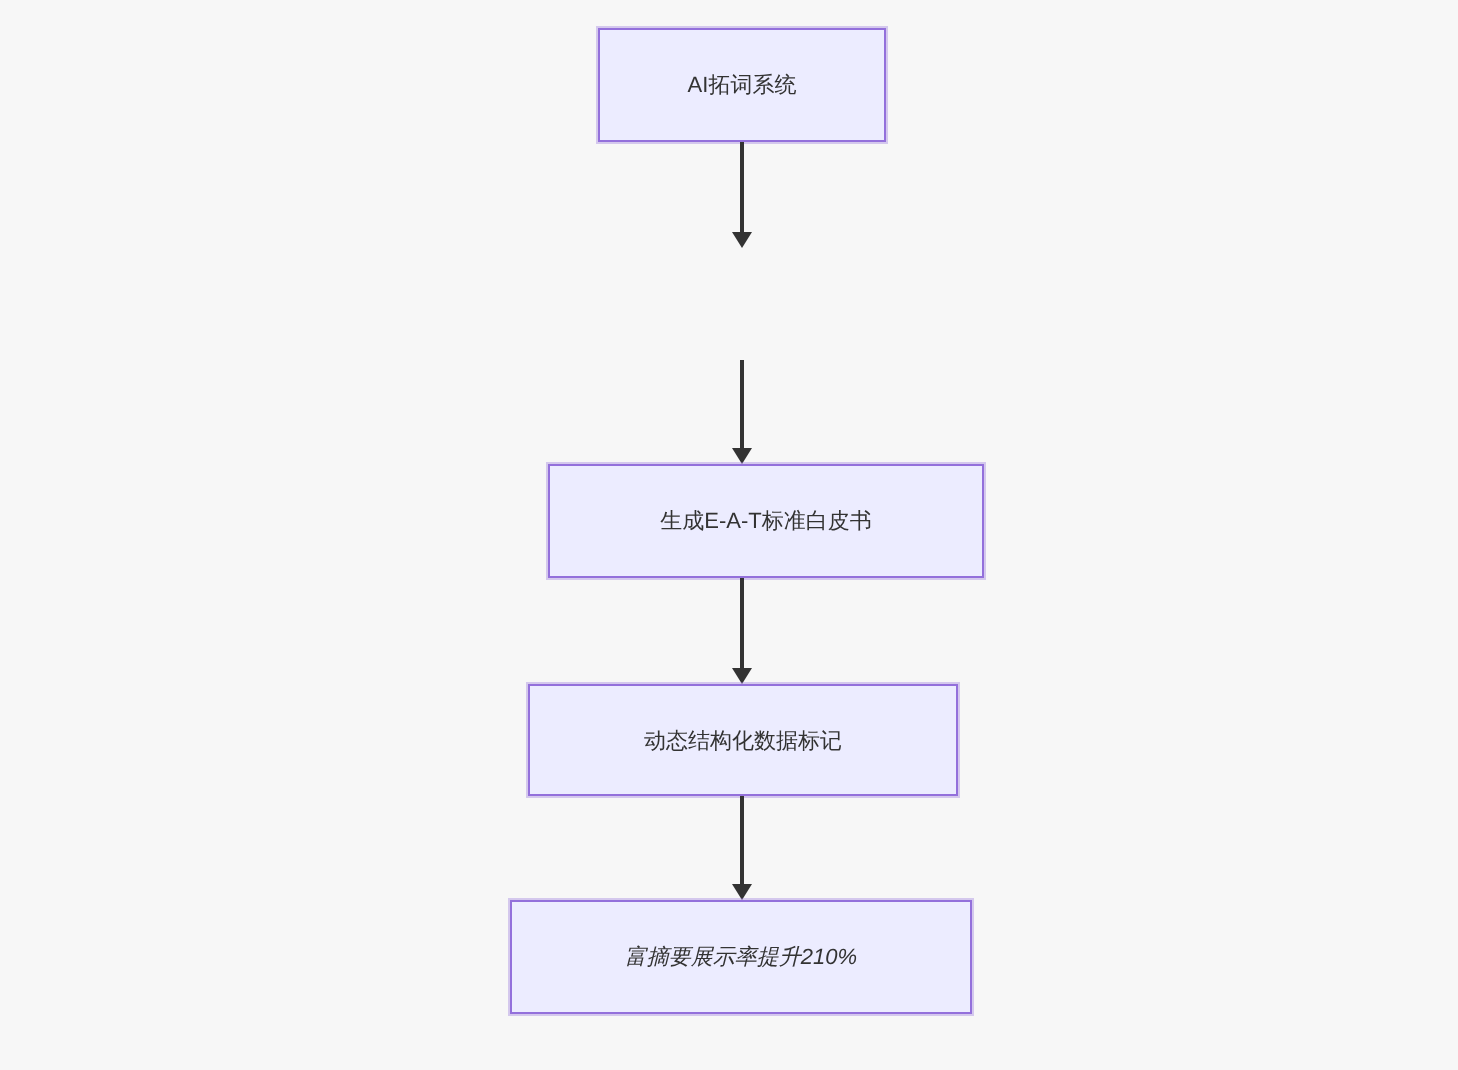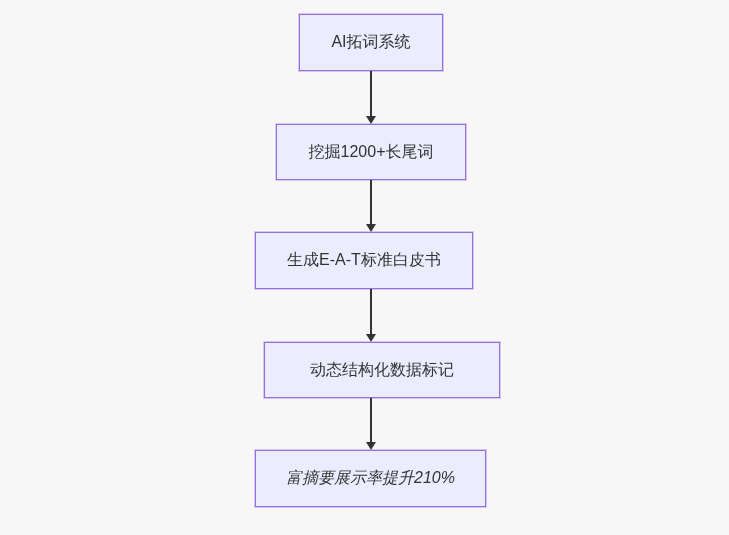--- a/index.html
+++ b/index.html
@@ -17,21 +17,21 @@
     overflow:hidden;
   }
   .canvas{position:relative;width:729px;height:535px;}
   .node{
     position:absolute;
     display:flex;align-items:center;justify-content:center;
     background:var(--node-fill);
     border:1px solid var(--node-stroke);
     box-shadow:0 0 0 1px rgba(147,112,219,0.35);
     color:var(--text);
-    font-size:16px;
+    font-size:11px;
     text-align:center;
     box-sizing:border-box;
     white-space:nowrap;
   }
   .edge{position:absolute;}
   .edge .line{
     position:absolute;left:50%;top:0;
     transform:translateX(-50%);
     width:2px;height:calc(100% - 8px);
     background:var(--edge);
@@ -40,42 +40,41 @@
     position:absolute;left:50%;bottom:0;
     transform:translateX(-50%);
     width:0;height:0;
     border-left:5px solid transparent;
     border-right:5px solid transparent;
     border-top:8px solid var(--edge);
   }
   
   .n0{left:299px;top:14px;width:144px;height:57px;}
   .n1{left:276px;top:124px;width:190px;height:56px;}
-  .n2{left:255px;top:232px;width:218px;height:57px;}
-  .n3{left:264px;top:342px;width:236px;height:56px;}
+  .n2{left:274px;top:232px;width:218px;height:57px;}
+  .n3{left:264px;top:342px;width:215px;height:56px;}
   .n4{left:255px;top:450px;width:231px;height:57px;font-style:italic;}
   
   .e0{left:366px;top:71px;width:10px;height:53px;}
   .e1{left:366px;top:180px;width:10px;height:52px;}
   .e2{left:366px;top:289px;width:10px;height:53px;}
   .e3{left:366px;top:398px;width:10px;height:52px;}
 </style>
 </head>
 <body>
 
 <div class="canvas">
 
   <div class="node n0">AI拓词系统</div>
 
   <div class="edge e0">
     <div class="line"></div>
     <div class="head"></div>
   </div>
 
-  <div class="node n1">挖掘1200+长尾词</div>
 
   <div class="edge e1">
     <div class="line"></div>
     <div class="head"></div>
   </div>
 
   <div class="node n2">生成E-A-T标准白皮书</div>
 
   <div class="edge e2">
     <div class="line"></div>

